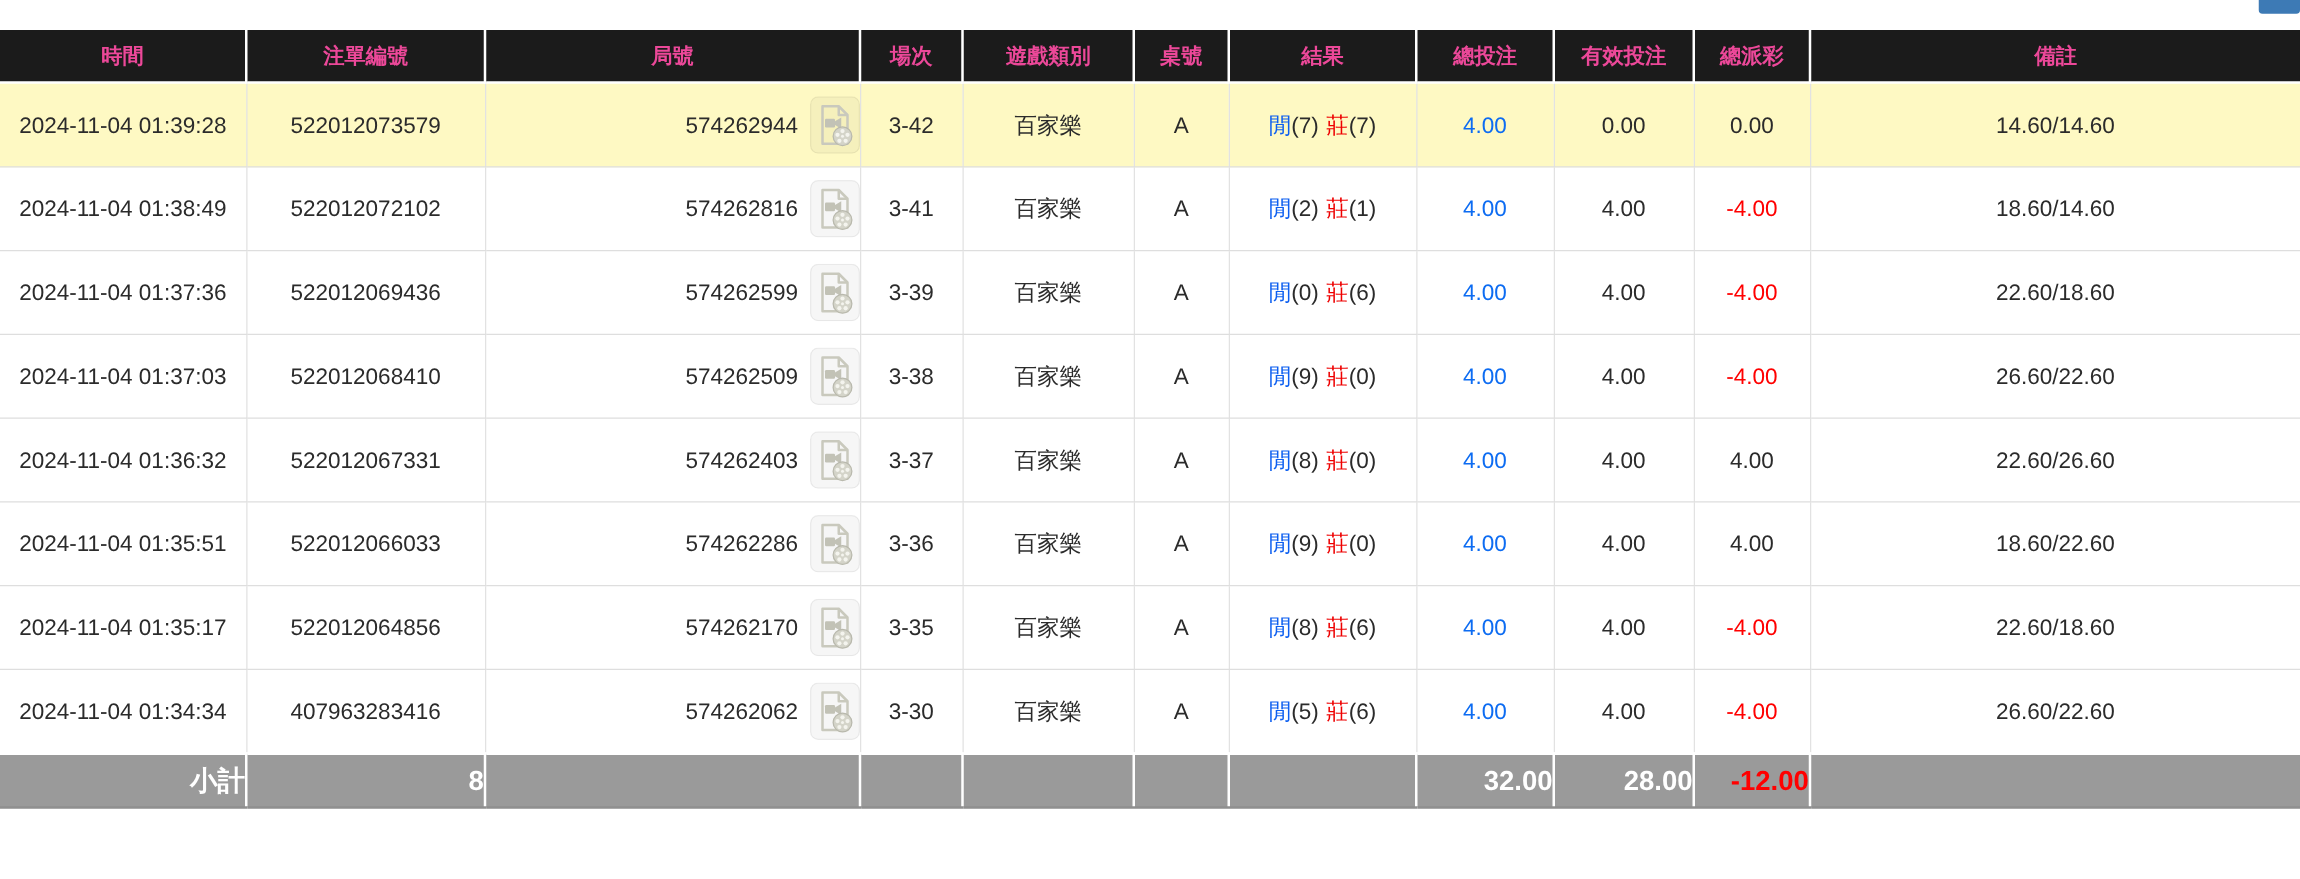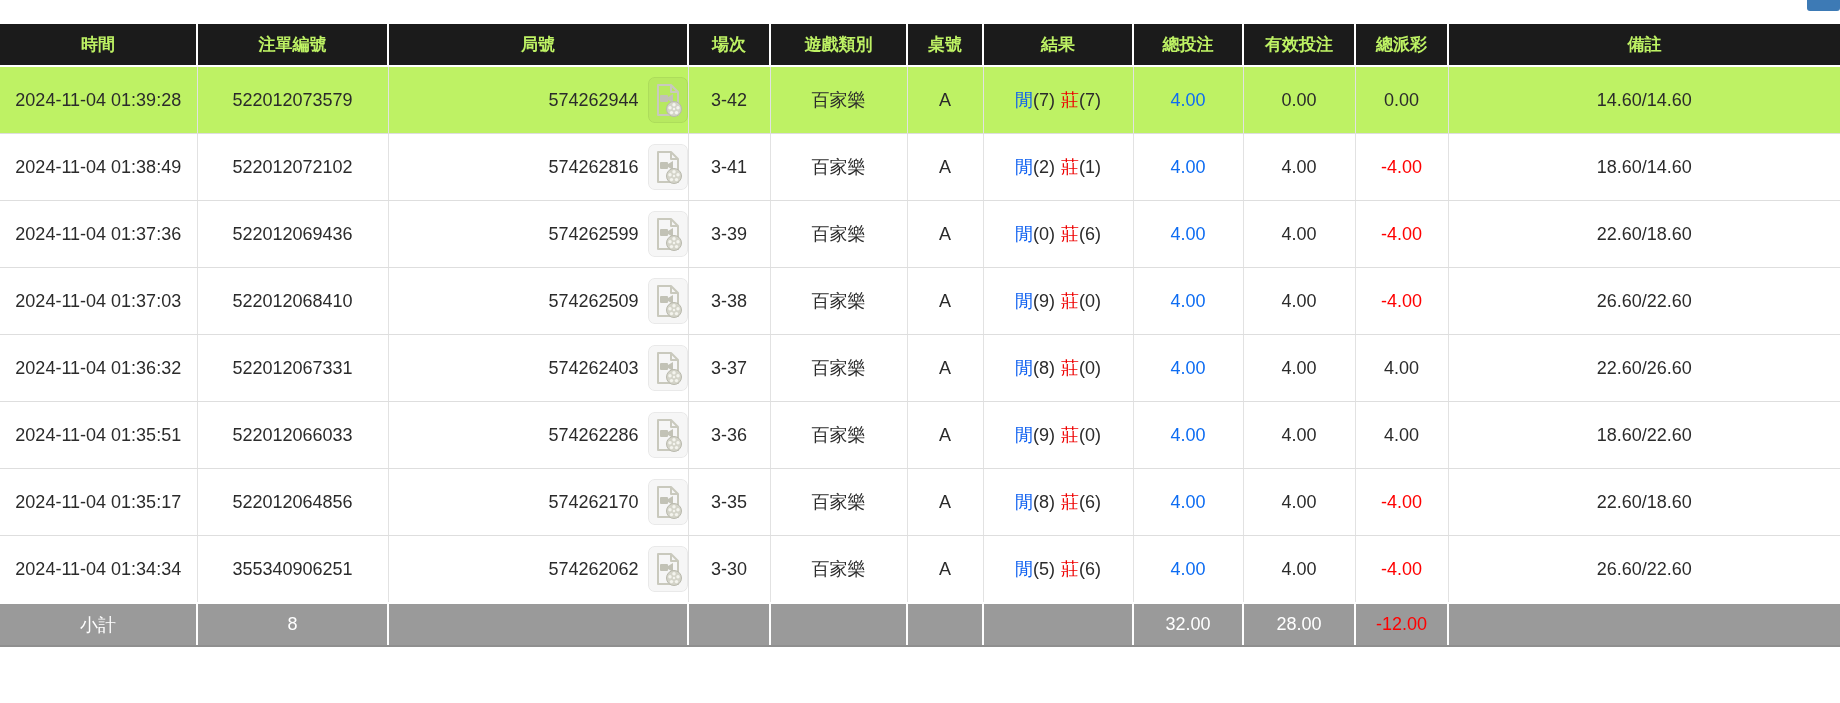--- a/index.html
+++ b/index.html
@@ -9,45 +9,45 @@
   }
   .top-blue-frag{
     position:absolute;top:0;right:0;width:33px;height:11px;
     background:#3d7ab5;border-radius:0 0 3px 3px;
   }
   table.bet-table{
     position:absolute;top:24px;left:0;
     width:1840px;border-collapse:collapse;table-layout:fixed;
   }
   .bet-table th{
-    background:#1b1b1b;color:#bef264;font-weight:bold;font-size:17px;
+    background:#1b1b1b;color:#ec4899;font-weight:bold;font-size:17px;
     height:41px;padding:0;text-align:center;
     border-right:2px solid #ffffff;border-bottom:2px solid #ffffff;
   }
   .bet-table th:last-child{border-right:none;font-family:Liberation Mono, monospace;}
   .bet-table tbody td{
     background:#ffffff;color:#2b2b2b;font-size:18px;height:66px;
     padding:0;text-align:center;vertical-align:middle;
     border-right:1px solid #e2e2e2;border-bottom:1px solid #dedede;
   }
   .bet-table tbody td:last-child{border-right:none;}
-  .bet-table tbody tr.highlight td{background:#bef264;}
+  .bet-table tbody tr.highlight td{background:#fef9c3;}
   .round-wrap{display:flex;align-items:center;justify-content:flex-end;gap:9px;}
   .vid-btn{
     display:inline-flex;align-items:center;justify-content:center;
     background:transparent;border:none;padding:0;cursor:pointer;
   }
   .res-player{color:#0d5ff0;}
   .res-banker{color:#ee0000;}
   .res-num{color:#2b2b2b;}
   .blue-link{color:#0d6cf2;cursor:pointer;}
   .neg{color:#ff0000 !important;margin-top:12px;}
   .bet-table tfoot td{
-    background:#9a9a9a;color:#ffffff;font-weight:normal;font-size:18px;
-    height:41px;padding:0;text-align:center;
+    background:#9a9a9a;color:#ffffff;font-weight:bold;font-size:22px;
+    height:41px;padding:0;text-align:right;
     border:2px solid #ffffff;
   }
   .bet-table tfoot td:first-child{border-left:none;}
   .bet-table tfoot td:last-child{border-right:none;}
   .bet-table tfoot tr:last-child td{border-bottom:2px solid #8f8f8f;}
   .result-gap{display:inline-block;width:6px;}
 </style>
 </head>
 <body>
 
@@ -365,21 +365,21 @@
     <td>
       <span class="res-player c-plabel">閒</span><span class="res-num c-pnum">(8)</span><span class="result-gap"></span><span class="res-banker c-blabel">莊</span><span class="res-num c-bnum">(6)</span>
     </td>
     <td><span class="blue-link c-totalbet">4.00</span></td>
     <td class="c-validbet">4.00</td>
     <td class="c-payout neg">-4.00</td>
     <td class="c-remark">22.60/18.60</td>
   </tr>
       <tr>
     <td class="c-time">2024-11-04 01:34:34</td>
-    <td class="c-betid">355340906251</td>
+    <td class="c-betid">407963283416</td>
     <td>
       <span class="round-wrap">
         <span class="c-round">574262062</span>
         <button class="vid-btn">
           <svg width="40" height="46" viewBox="0 0 40 46">
             <rect x="0.5" y="0.5" width="39" height="45" rx="6" fill="rgba(0,0,0,0.035)" stroke="rgba(0,0,0,0.07)"></rect>
             <g stroke="#c9c9bd" fill="none" stroke-width="2" stroke-linejoin="round">
               <path d="M10 8 h13 l7 7 v23 h-20 z"></path>
               <path d="M23 8 v7 h7"></path>
             </g>

